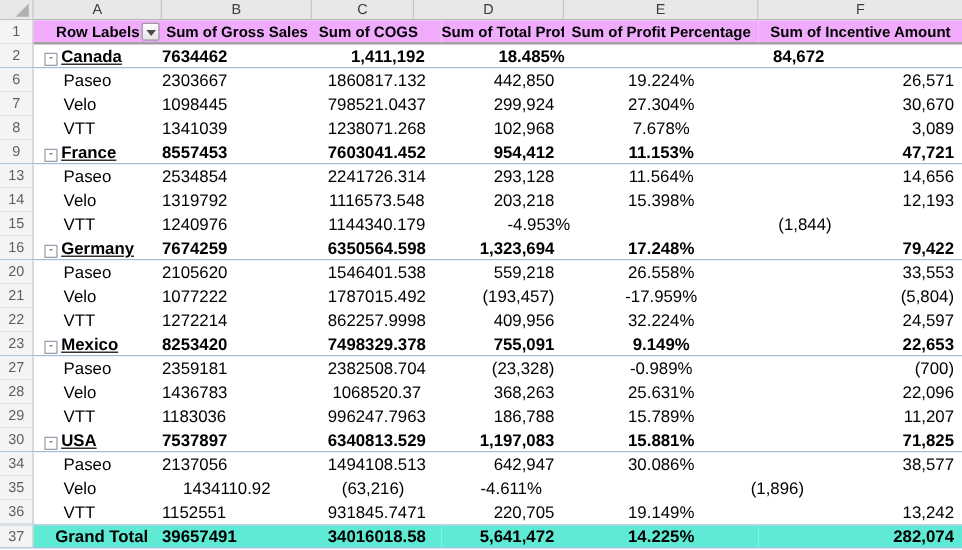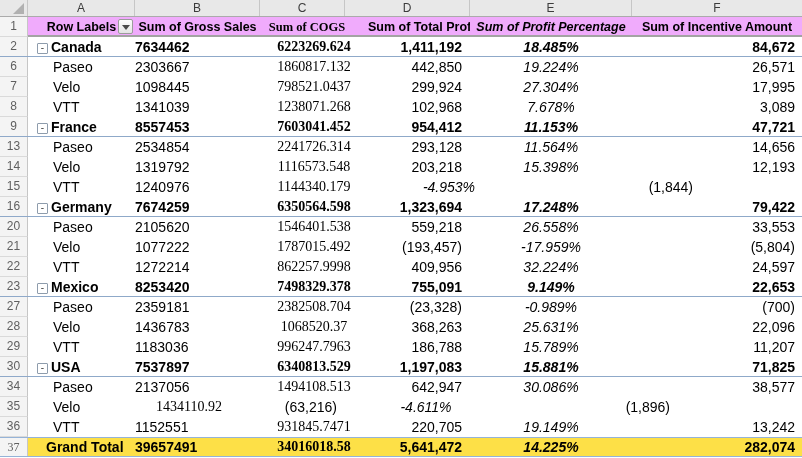--- a/index.html
+++ b/index.html
@@ -17,43 +17,43 @@
   .letter { text-align:center; color:#3C3C3C; font-size:12px; line-height:16px; border-right:1px solid #C6C6C6; }
   .w-a{width:107px}.w-b{width:125px}.w-c{width:85px}.w-d{width:125px}.w-e{width:162px}.w-f{width:170px;border-right:none}
   
   .row { display:flex; height:20px; box-sizing:border-box; background:#fff; }
   .gut { flex:none; width:28px; box-sizing:border-box; background:#F4F4F4;
          border-right:1px solid #C6C6C6; border-bottom:1px solid #DADADA;
          color:#5F5F5F; font-size:12px; font-weight:normal; text-align:center; line-height:19px; }
   .cell { flex:none; box-sizing:border-box; line-height:20px; white-space:nowrap; overflow:visible; }
   .c-a{width:107px; text-align:left;}
   .c-b{width:125px; text-align:left;}
-  .c-c{width:108px; text-align:center;font-family:Liberation Serif, serif;}
+  .c-c{width:108px; text-align:center;}
   .c-d{width:102px; text-align:right; padding-right:8px;}
-  .c-e{width:162px; text-align:center;font-style:italic;}
+  .c-e{width:162px; text-align:center;}
   .c-f{width:170px; text-align:right; padding-right:7px;}
   
   .hdr { font-weight:bold; }
   .hdr .cell { background:#f0abfc; border-bottom:2px solid #a3a3a3; font-size:12.5px; }
   .hdr .c-a { position:relative; text-align:center; }
   .hdr .c-b, .hdr .c-e, .hdr .c-f { text-align:center; padding-right:0; }
   .hdr .c-c { text-align:center; padding-right:14px; }
   .hdr .c-d { text-align:center; padding-right:18px; }
   .dd { position:absolute; right:2px; top:2px; width:15px; height:15px; box-sizing:border-box;
         background:linear-gradient(#FDFDFD,#E4E4E4); border:1px solid #9C9C9C; border-radius:2px; cursor:pointer; }
   .dd-arrow { position:absolute; left:3px; top:5px; width:0; height:0;
         border-left:4px solid transparent; border-right:4px solid transparent; border-top:5px solid #4A4A4A; }
   
   .r-group { font-weight:bold; border-bottom:1px solid #8FA9C9; }
   .r-group .gut { border-bottom:none; }
-  .r-group .c-a { padding-left:9px; }
+  .r-group .c-a { padding-left:9px;text-decoration:underline; }
   .r-item .c-a { padding-left:25px; }
   .r-grand { font-weight:bold; border-top:1px solid #95B3D7; border-bottom:1px solid #95B3D7; }
-  .r-grand .cell { background:#fde047; line-height:18px; }
-  .r-grand .gut { border-bottom:none;font-family:Liberation Serif, serif; }
+  .r-grand .cell { background:#5eead4; line-height:18px; }
+  .r-grand .gut { border-bottom:none; }
   .r-grand .c-a { padding-left:18px; }
   .collapse { display:inline-block; width:11px; height:11px; box-sizing:border-box;
         border:1px solid #8E9CAC; border-radius:1px; background:#FFF; color:#444;
         font-size:10px; font-weight:normal; line-height:8px; text-align:center;
         margin-right:3px; vertical-align:1px; cursor:pointer; }
 </style>
 </head>
 <body>
 
 <div class="sheet">
@@ -85,21 +85,20 @@
     <div class="cell c-f">Sum of Incentive Amount</div>
   </div>
 
   <div id="rows">
   <div class="row r-group">
     <div class="gut">2</div>
     <div class="cell c-a">
       <span class="collapse">-</span><span class="lbl">Canada</span>
     </div>
     <div class="cell c-b">7634462</div>
-    <div class="cell c-c">6223269.624</div>
     <div class="cell c-d">1,411,192</div>
     <div class="cell c-e">18.485%</div>
     <div class="cell c-f">84,672</div>
   </div>
 
   <div class="row r-item">
     <div class="gut">6</div>
     <div class="cell c-a">
       <span class="lbl">Paseo</span>
     </div>
@@ -112,21 +111,21 @@
 
   <div class="row r-item">
     <div class="gut">7</div>
     <div class="cell c-a">
       <span class="lbl">Velo</span>
     </div>
     <div class="cell c-b">1098445</div>
     <div class="cell c-c">798521.0437</div>
     <div class="cell c-d">299,924</div>
     <div class="cell c-e">27.304%</div>
-    <div class="cell c-f">17,995</div>
+    <div class="cell c-f">30,670</div>
   </div>
 
   <div class="row r-item">
     <div class="gut">8</div>
     <div class="cell c-a">
       <span class="lbl">VTT</span>
     </div>
     <div class="cell c-b">1341039</div>
     <div class="cell c-c">1238071.268</div>
     <div class="cell c-d">102,968</div>

